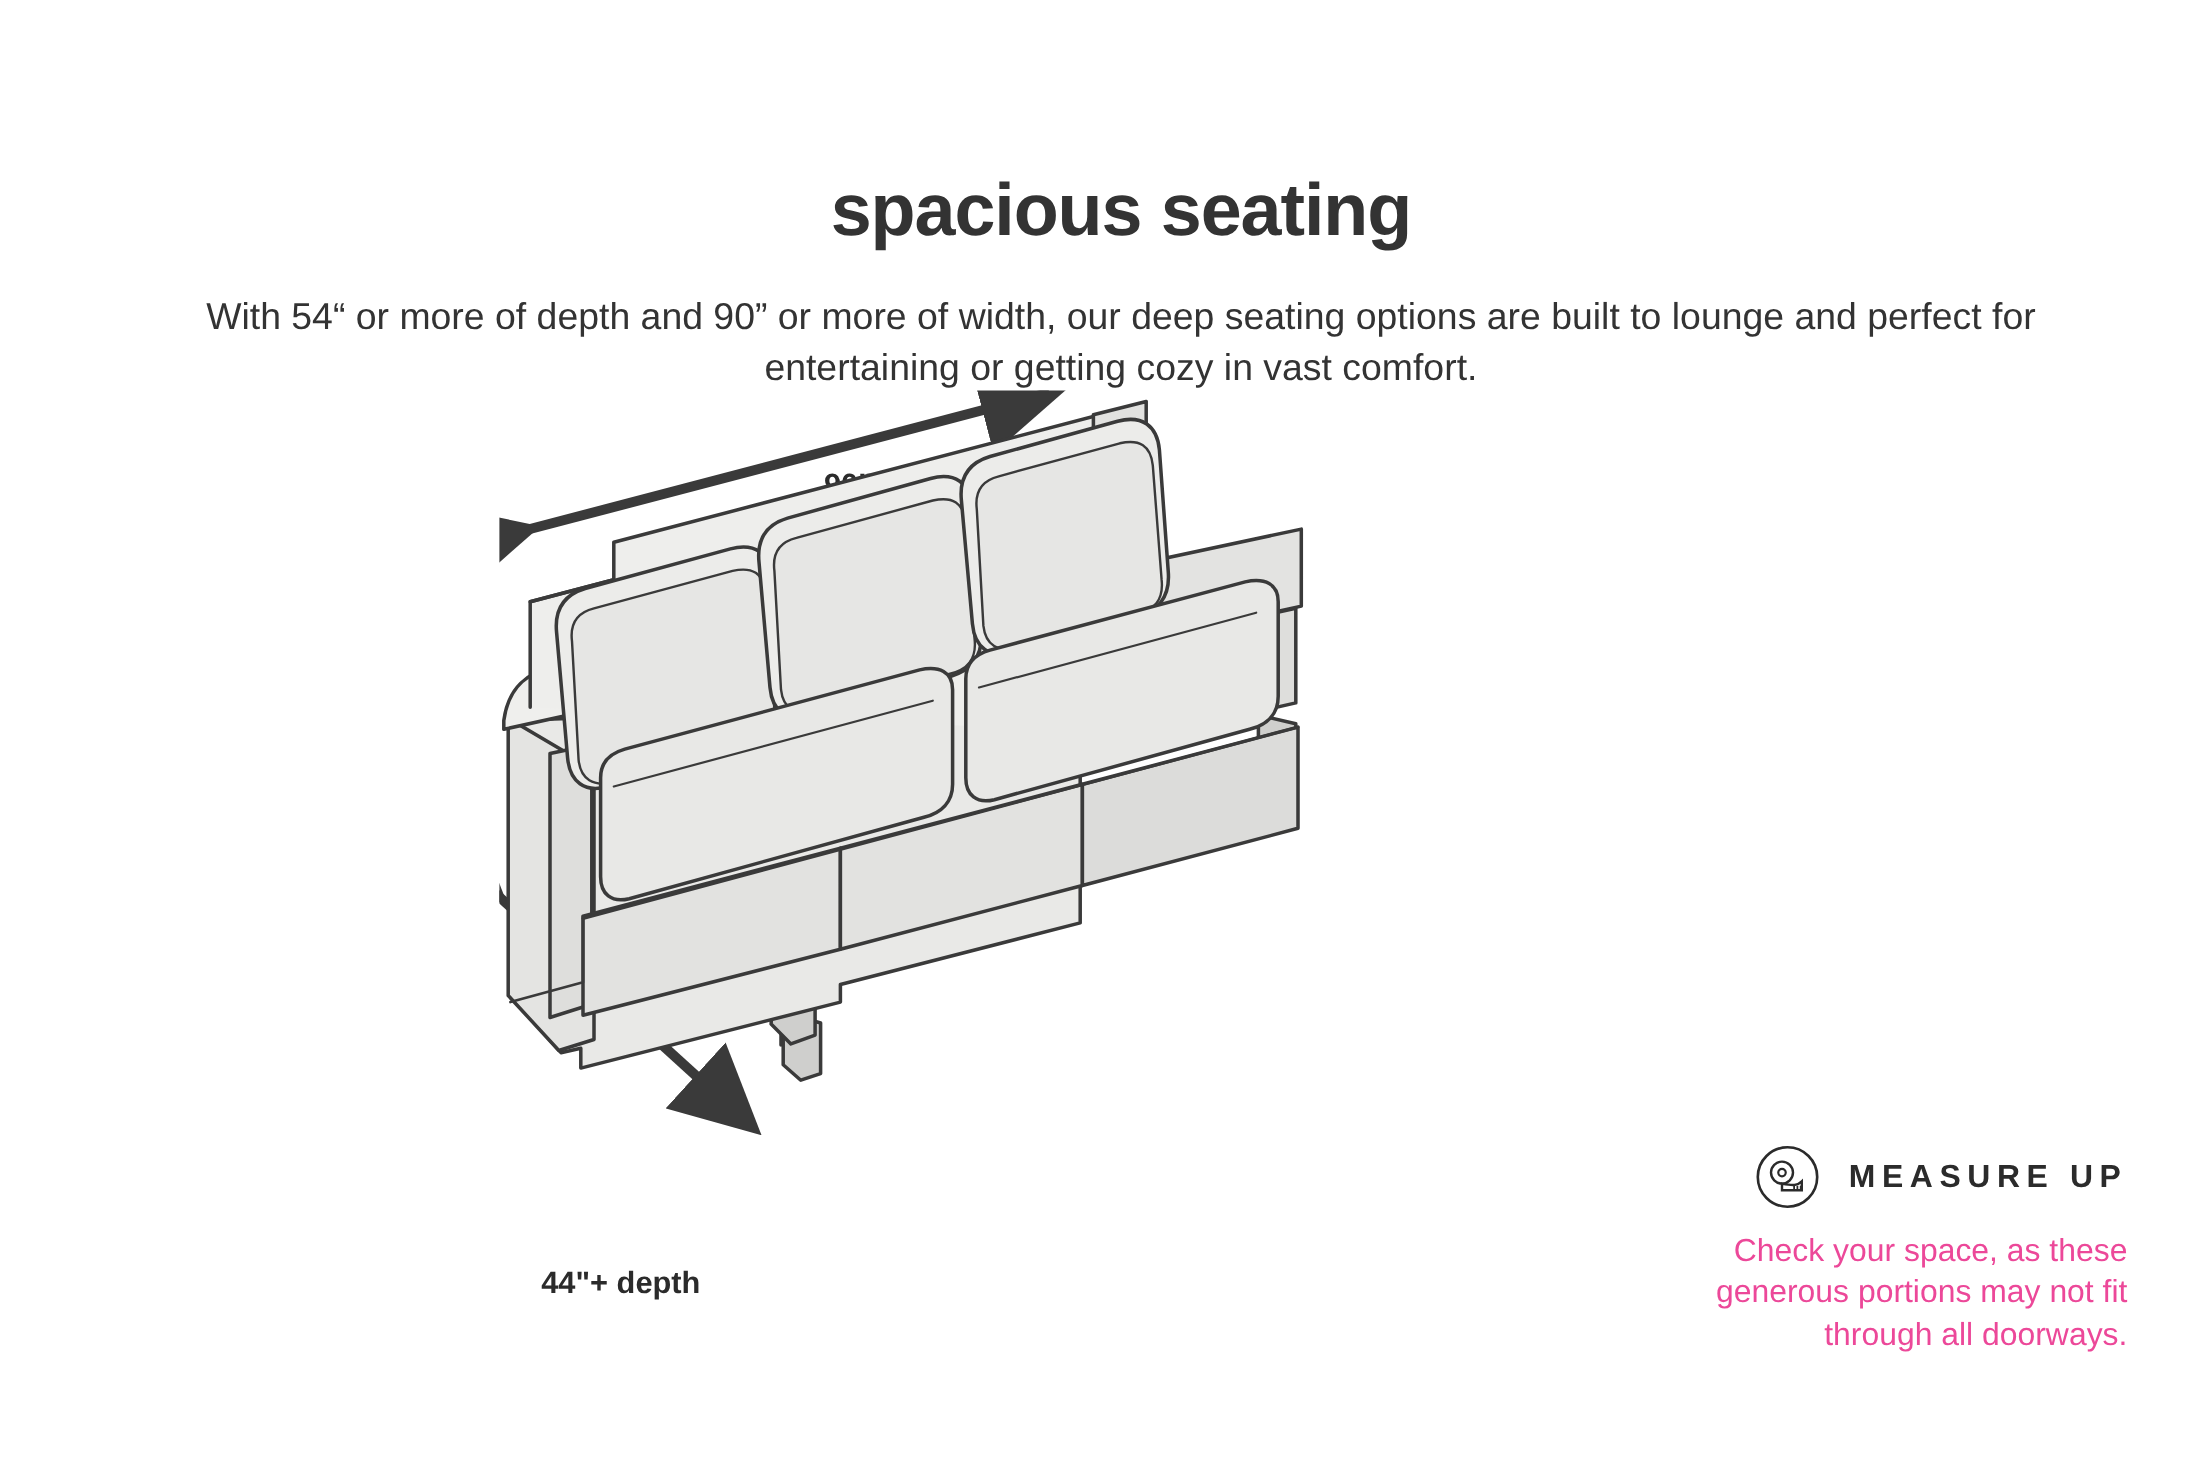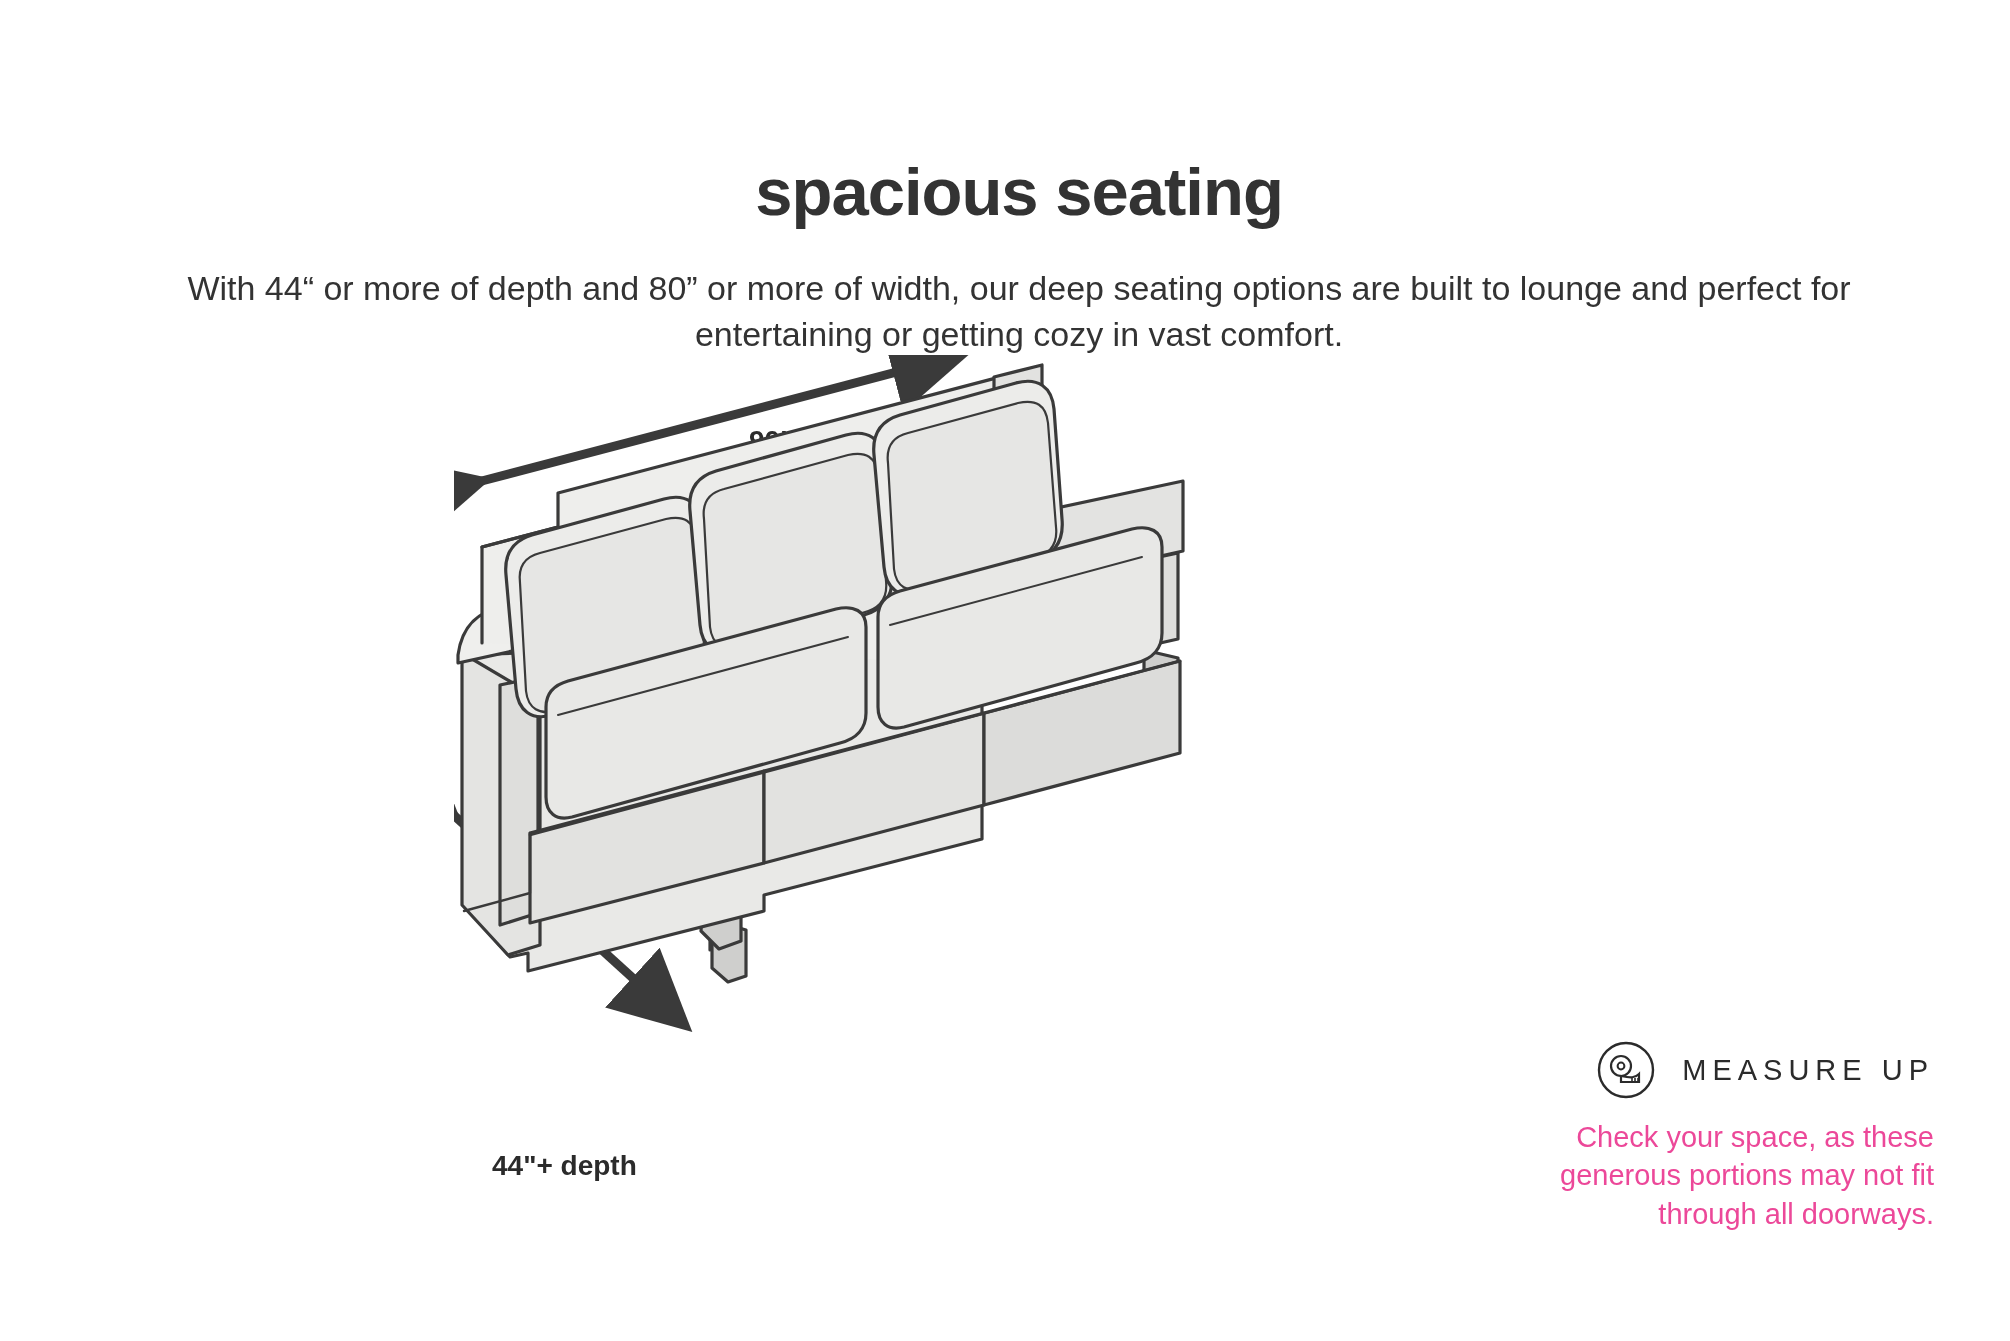--- a/index.html
+++ b/index.html
@@ -75,40 +75,40 @@
   }
   .measure-head {
     display: flex;
     align-items: center;
     justify-content: flex-end;
     gap: 26px;
     margin-bottom: 18px;
   }
   .measure-title {
     font-size: 29px;
-    font-weight: normal;
+    font-weight: bold;
     letter-spacing: 6px;
     color: #2b2b2b;
   }
   .measure-body {
     font-size: 29px;
     line-height: 1.32;
     color: #ec4899;
     text-align: right;
   }
   svg { display: block; }
 </style>
 </head>
 <body>
 
 <div class="page">
 
   <h1 class="headline">spacious seating</h1>
 
-  <p class="subhead">With 44“ or more of depth and 80” or more of width, our deep seating options are built to lounge and perfect for entertaining or getting cozy in vast comfort.</p>
+  <p class="subhead">With 54“ or more of depth and 90” or more of width, our deep seating options are built to lounge and perfect for entertaining or getting cozy in vast comfort.</p>
 
   <div class="label label-width">90"+ width</div>
   <div class="label label-depth">44"+ depth</div>
 
   <div class="sofa-stage">
     <svg width="1140" height="930" viewBox="0 0 1140 930" xmlns="http://www.w3.org/2000/svg">
       <defs>
         <marker id="arrHead" markerWidth="9" markerHeight="9" refX="7" refY="4.5" orient="auto">
           <path d="M0,0 L9,4.5 L0,9 z" fill="#3a3a3a"></path>
         </marker>

